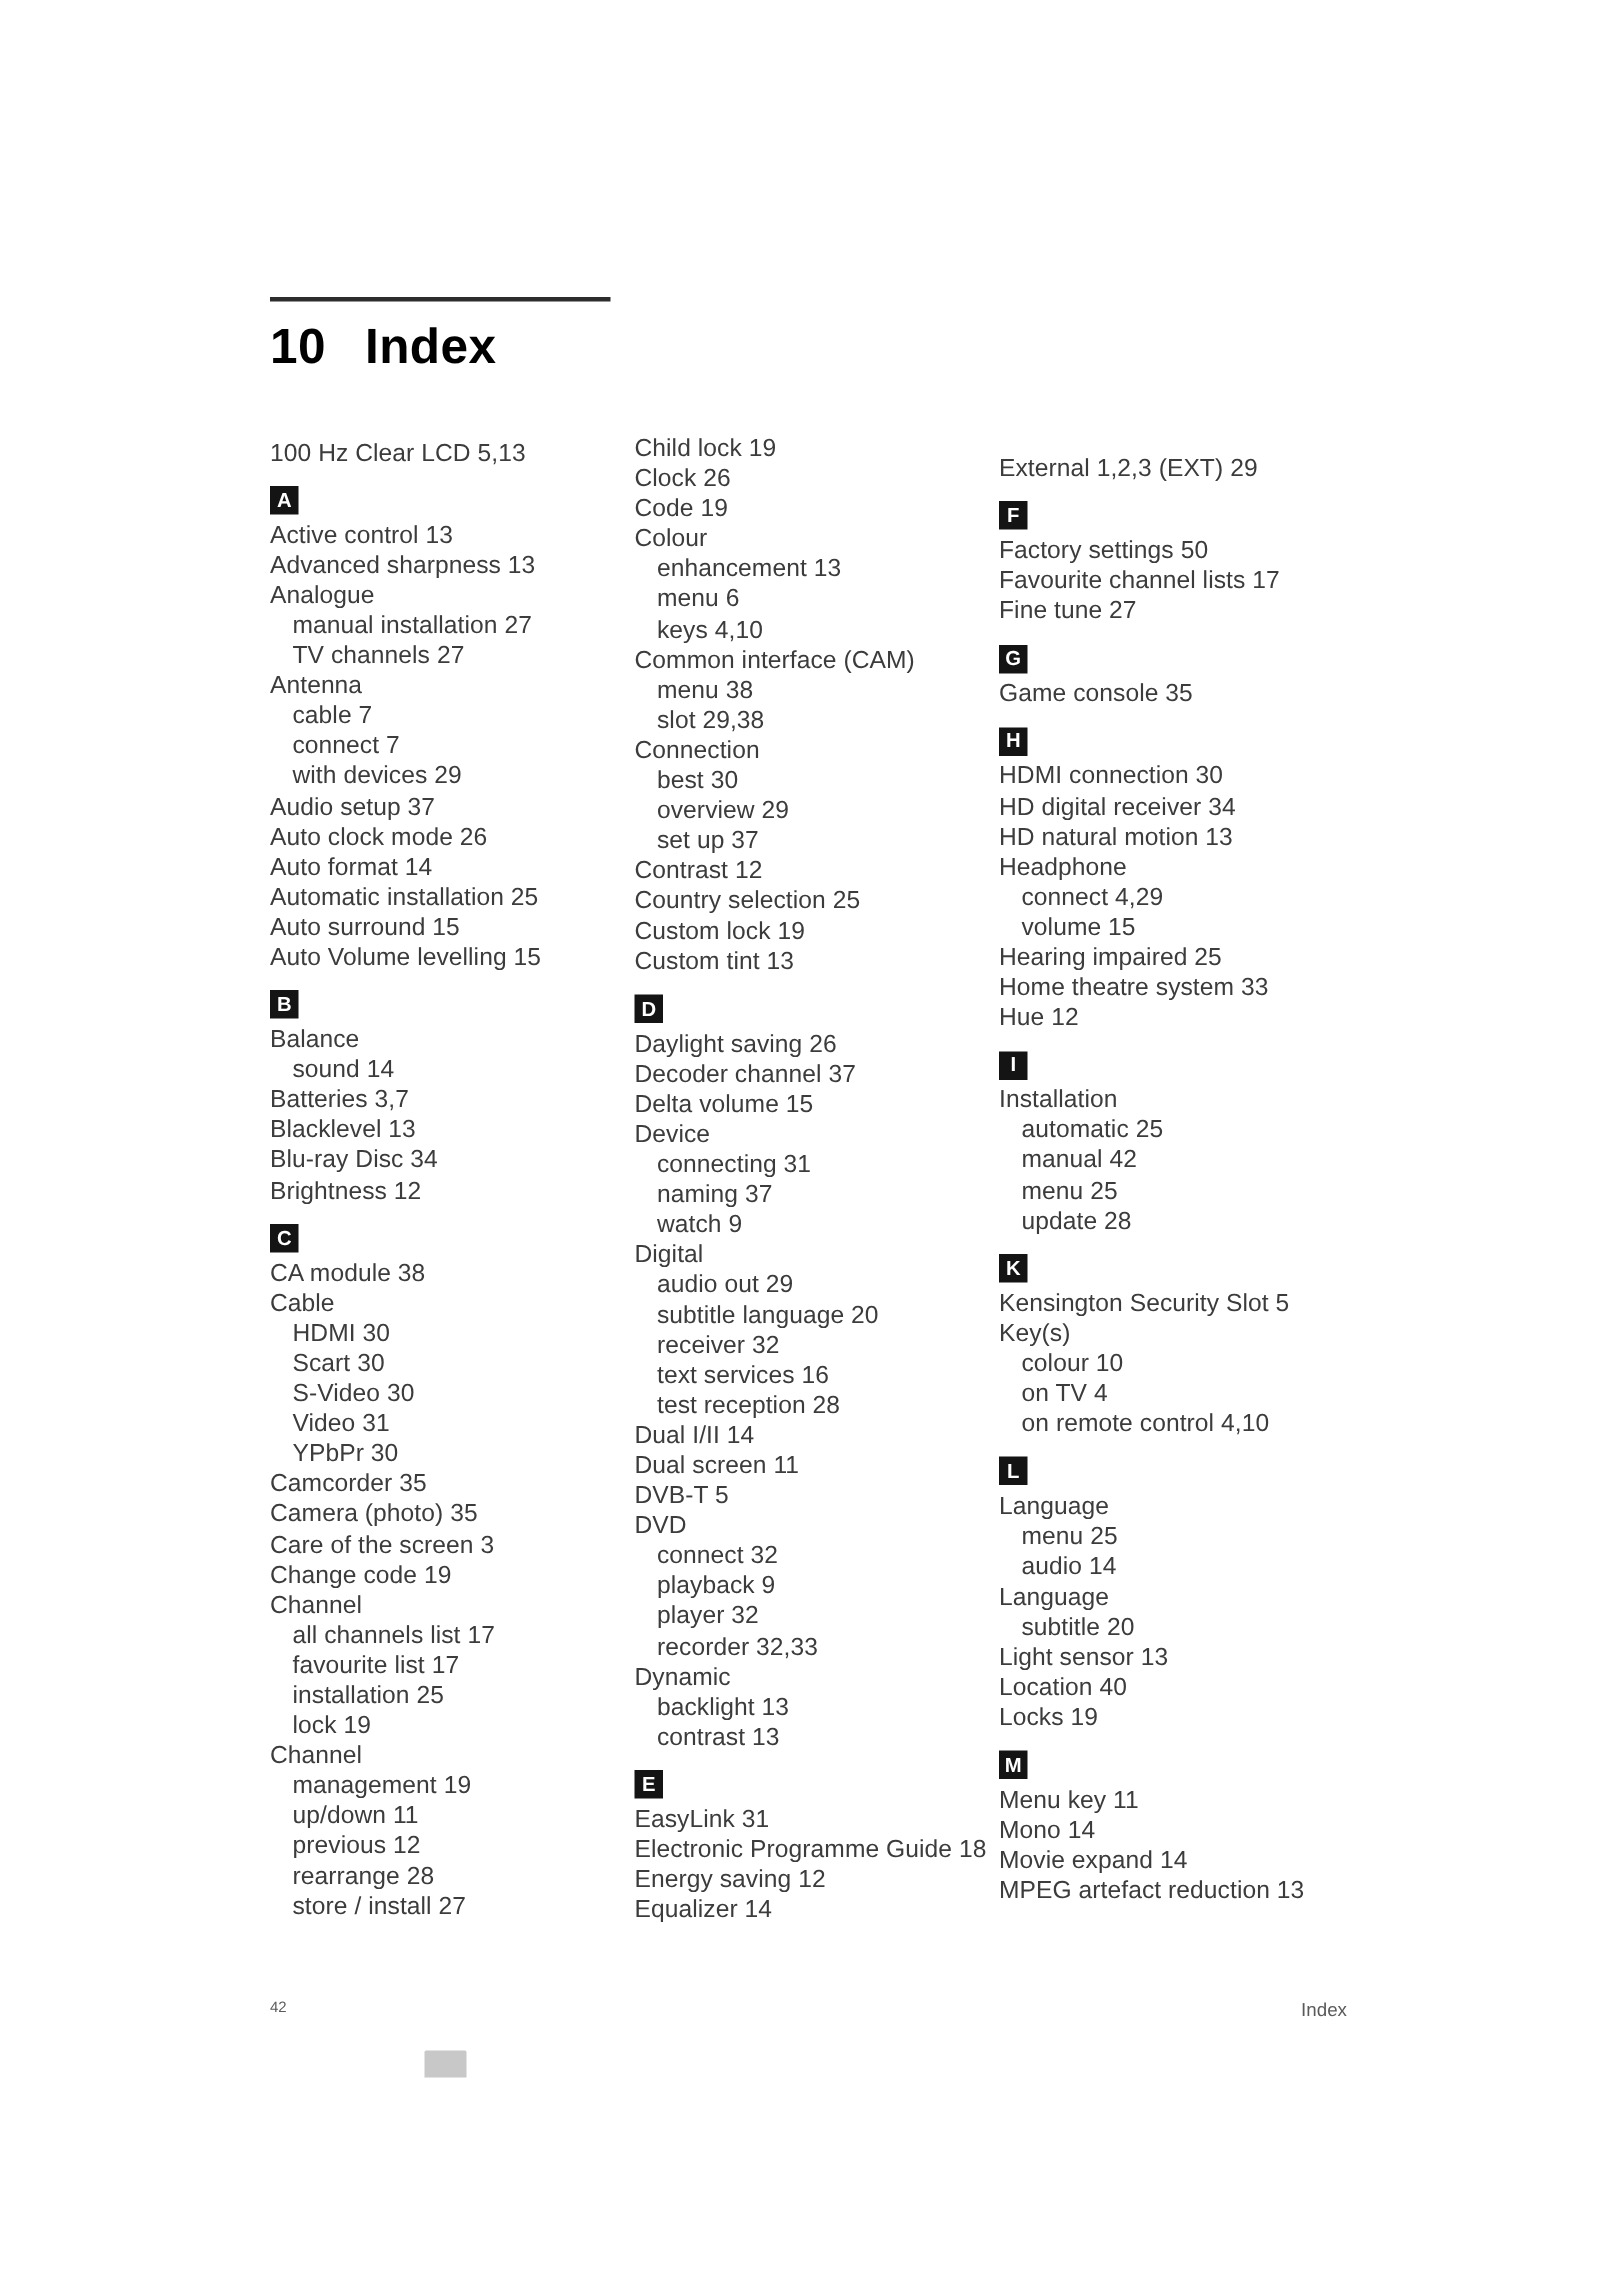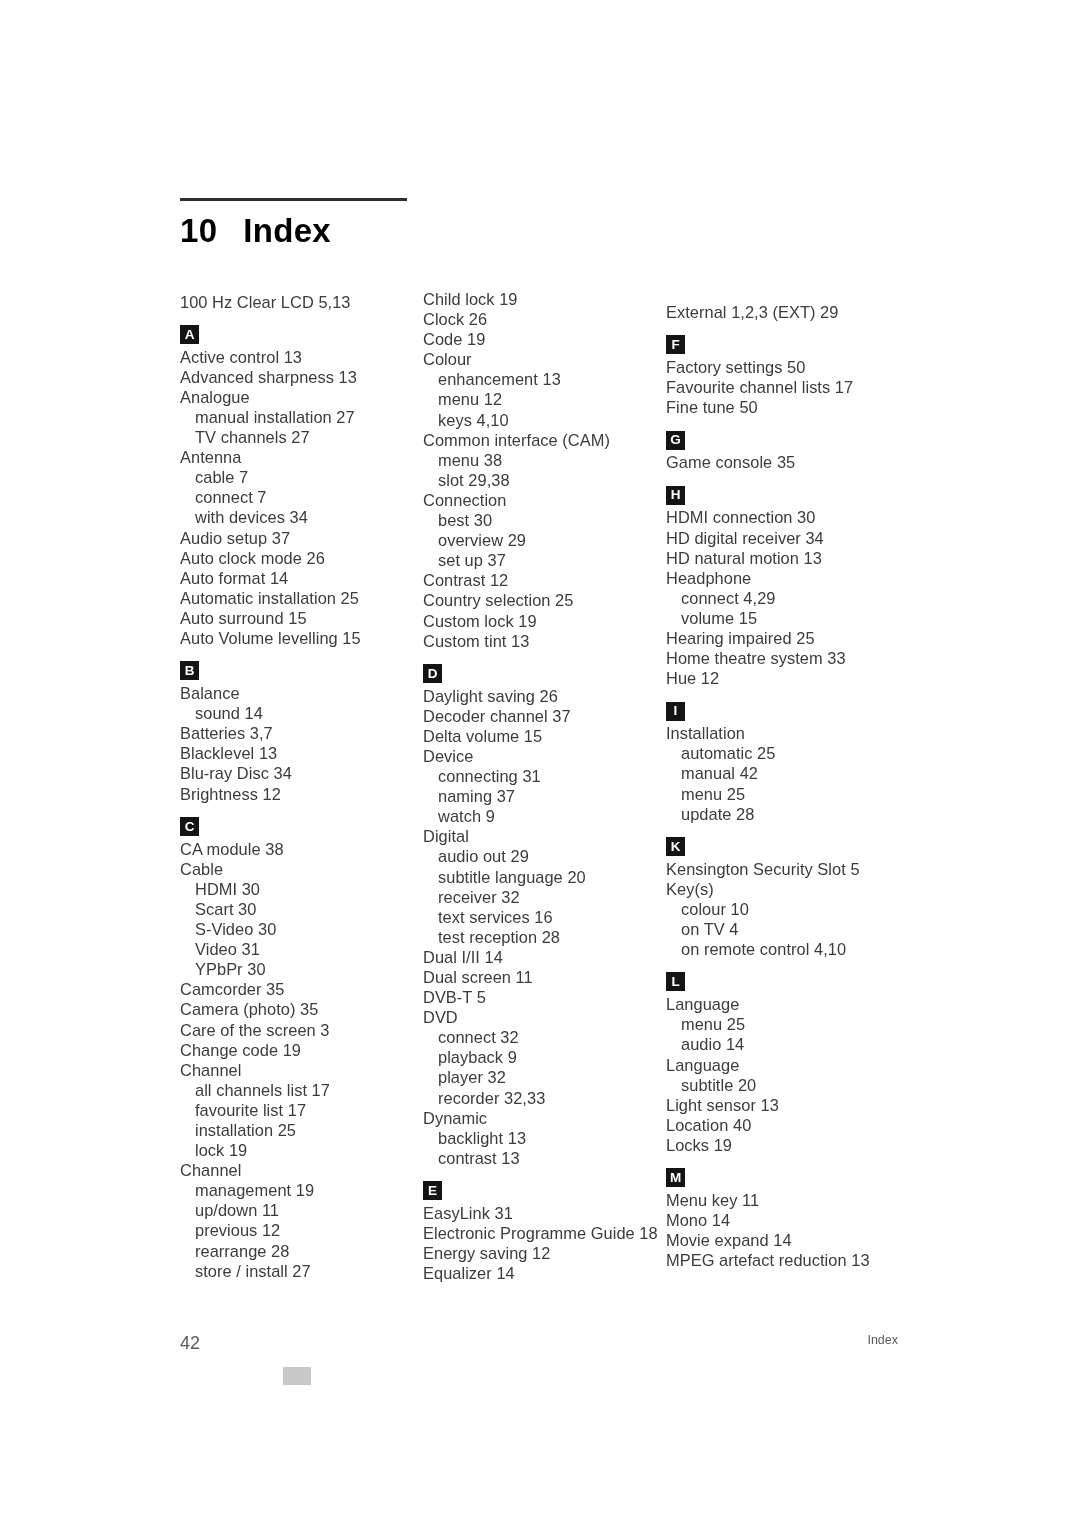--- a/index.html
+++ b/index.html
@@ -95,21 +95,21 @@
     margin-bottom: 4px;
     font-family: "Liberation Sans", sans-serif;
   }
   .badge-row { line-height: 22px; height: 24px; }
 
   
   .footer-page {
     position: absolute;
     left: 180px;
     top: 1333px;
-    font-size: 18px;
+    font-size: 10px;
     color: #5a5a5a;
   }
   .footer-label {
     position: absolute;
     right: 182px;
     top: 1333px;
     font-size: 12.5px;
     color: #5a5a5a;
   }
   .corner-mark {
@@ -142,21 +142,21 @@
         <div class="letter-group">
           <div class="badge-row"><span class="badge">A</span></div>
           <div class="entry">Active control  13</div>
           <div class="entry">Advanced sharpness  13</div>
           <div class="entry">Analogue</div>
           <div class="entry sub">manual installation  27</div>
           <div class="entry sub">TV channels  27</div>
           <div class="entry">Antenna</div>
           <div class="entry sub">cable  7</div>
           <div class="entry sub">connect  7</div>
-          <div class="entry sub">with devices  34</div>
+          <div class="entry sub">with devices  29</div>
           <div class="entry">Audio setup  37</div>
           <div class="entry">Auto clock mode  26</div>
           <div class="entry">Auto format  14</div>
           <div class="entry">Automatic installation  25</div>
           <div class="entry">Auto surround  15</div>
           <div class="entry">Auto Volume levelling  15</div>
         </div>
         <div class="letter-group">
           <div class="badge-row"><span class="badge">B</span></div>
           <div class="entry">Balance</div>
@@ -192,21 +192,21 @@
           <div class="entry sub">store / install  27</div>
         </div>
       </div>
       <div class="column">
         <div class="letter-group first">
           <div class="entry">Child lock  19</div>
           <div class="entry">Clock  26</div>
           <div class="entry">Code  19</div>
           <div class="entry">Colour</div>
           <div class="entry sub">enhancement  13</div>
-          <div class="entry sub">menu  12</div>
+          <div class="entry sub">menu  6</div>
           <div class="entry sub">keys  4,10</div>
           <div class="entry">Common interface (CAM)</div>
           <div class="entry sub">menu  38</div>
           <div class="entry sub">slot  29,38</div>
           <div class="entry">Connection</div>
           <div class="entry sub">best  30</div>
           <div class="entry sub">overview  29</div>
           <div class="entry sub">set up  37</div>
           <div class="entry">Contrast  12</div>
           <div class="entry">Country selection  25</div>
@@ -249,21 +249,21 @@
         </div>
       </div>
       <div class="column last">
         <div class="letter-group first">
           <div class="entry">External 1,2,3 (EXT)  29</div>
         </div>
         <div class="letter-group">
           <div class="badge-row"><span class="badge">F</span></div>
           <div class="entry">Factory settings  50</div>
           <div class="entry">Favourite channel lists  17</div>
-          <div class="entry">Fine tune  50</div>
+          <div class="entry">Fine tune  27</div>
         </div>
         <div class="letter-group">
           <div class="badge-row"><span class="badge">G</span></div>
           <div class="entry">Game console  35</div>
         </div>
         <div class="letter-group">
           <div class="badge-row"><span class="badge">H</span></div>
           <div class="entry">HDMI connection  30</div>
           <div class="entry">HD digital receiver  34</div>
           <div class="entry">HD natural motion  13</div>

